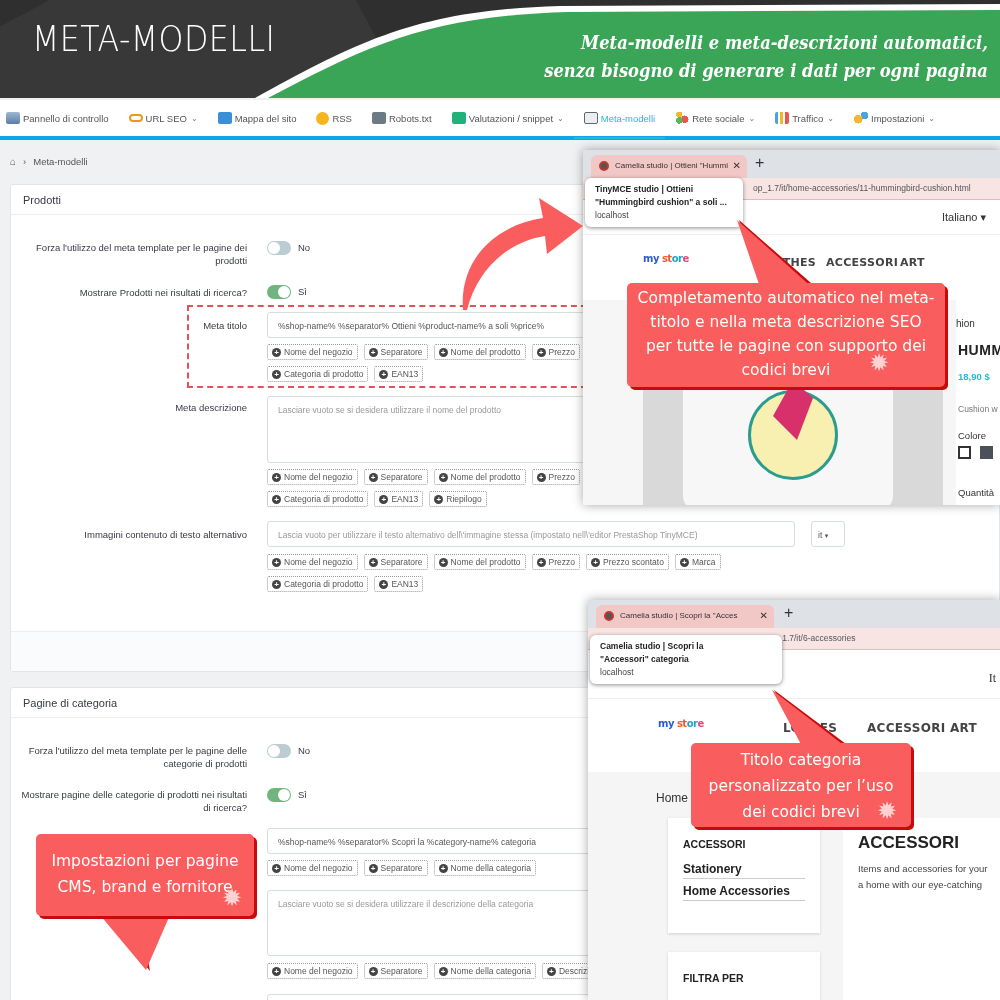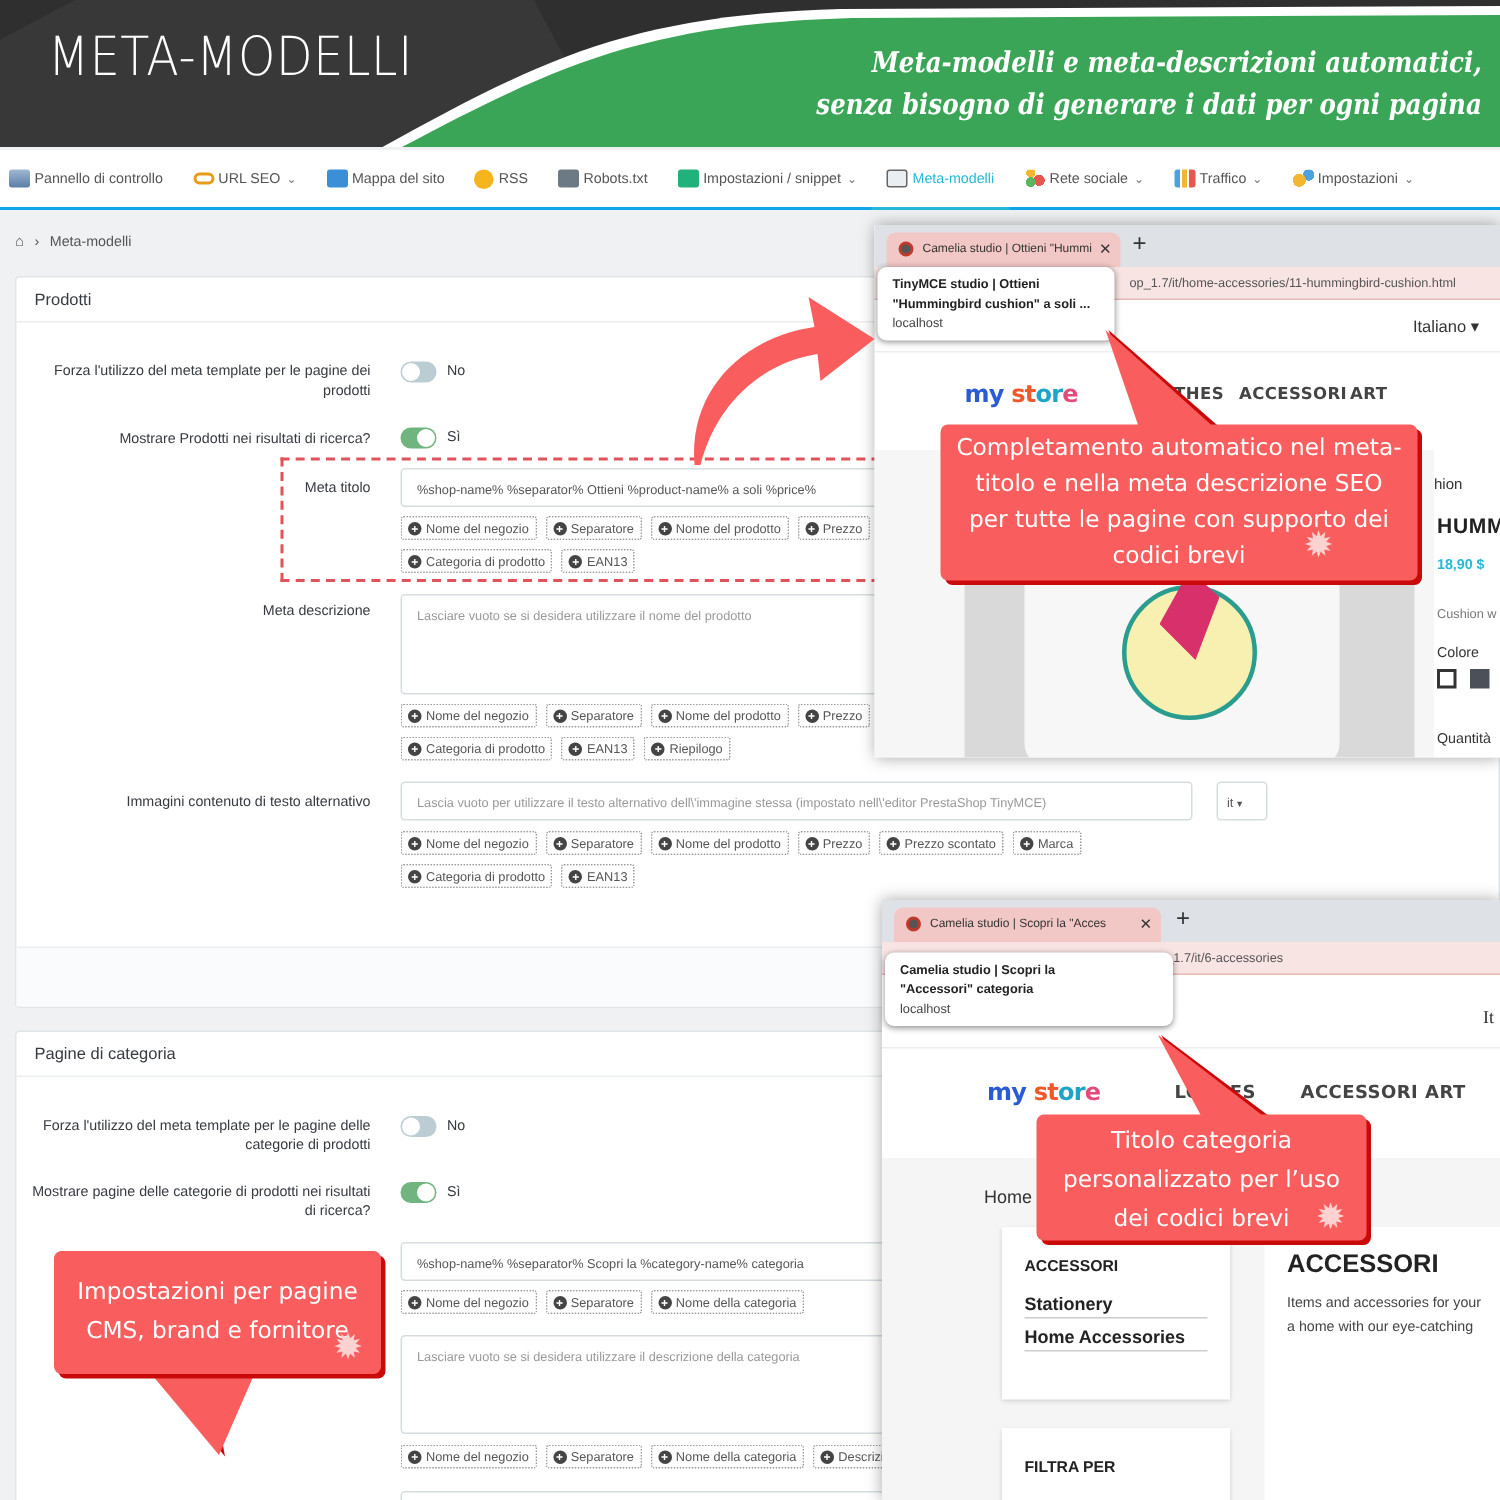--- a/index.html
+++ b/index.html
@@ -4,21 +4,21 @@
 <style>
 *{box-sizing:border-box;margin:0;padding:0}
 body{width:1000px;height:1000px;overflow:hidden;position:relative;background:#eff1f2;font-family:"Liberation Sans",sans-serif;color:#363a41}
 
 .banner{position:absolute;left:0;top:0;width:1000px;height:98px;background:#2f2f2f;overflow:hidden}
 .banner .facet{position:absolute;left:-60px;top:-40px;width:420px;height:200px;background:#383838;transform:rotate(-28deg)}
 .banner .green{position:absolute;left:0;top:0;width:1000px;height:98px}
 .banner-title{position:absolute;left:32px;top:18px;font-size:36px;color:#fff;font-family:"DejaVu Sans",sans-serif;font-weight:300;letter-spacing:0.5px;transform:scaleX(0.88);transform-origin:left}
 .banner-sub{position:absolute;right:12px;top:28px;text-align:right;font-family:"DejaVu Serif",serif;font-style:italic;font-weight:bold;font-size:19px;line-height:28px;color:#fff;transform:scaleX(0.86);transform-origin:right}
 
-.nav{position:absolute;left:0;top:100px;width:1000px;height:40px;background:#fff;border-bottom:2px solid #0ea5e9;display:flex;align-items:center;padding-left:6px}
+.nav{position:absolute;left:0;top:100px;width:1000px;height:40px;background:#fff;border-bottom:4px solid #0ea5e9;display:flex;align-items:center;padding-left:6px}
 .nav-item{display:flex;align-items:center;font-size:9.5px;color:#555;margin-right:20px;height:40px;position:relative;white-space:nowrap}
 .nav-item .ic{width:14px;height:12px;margin-right:3px;display:inline-block;border-radius:2px}
 .nav-item.active{color:#25b9d7}
 .nav-item.active:after{content:"";position:absolute;left:-10px;right:-10px;bottom:-1px;height:2px;background:#25b9d7}
 .chev{font-size:8px;margin-left:4px;color:#777}
 
 .crumb{position:absolute;left:10px;top:156px;font-size:9.5px;color:#555;display:flex;align-items:center;gap:7px}
 
 .panel{position:absolute;left:10px;width:990px;background:#fff;border:1px solid #e2e5e7;border-radius:3px}
 .panel-head{height:30px;border-bottom:1px solid #eceeef;font-size:11px;padding:9px 12px;color:#363a41}
@@ -41,21 +41,21 @@
 
 .browser{position:absolute;background:#fff;box-shadow:0 0 10px rgba(0,0,0,0.35);overflow:hidden}
 .tabbar{position:absolute;left:0;top:0;right:0;height:28px;background:#dee1e6}
 .btab{position:absolute;left:8px;top:5px;width:156px;height:23px;background:#f2c8c6;border-radius:6px 6px 0 0;font-size:8px;color:#333;padding:6px 0 0 24px;white-space:nowrap;overflow:hidden}
 .btab .fav{position:absolute;left:8px;top:6px;width:10px;height:10px;border-radius:50%;background:#555;border:2px solid #c0392b}
 .btab .x{position:absolute;right:6px;top:5px;font-size:10px;color:#333}
 .newtab{position:absolute;left:172px;top:4px;font-size:16px;color:#333}
 .addr{position:absolute;left:0;right:0;top:28px;height:22px;background:#f7e4e3;border-bottom:1px solid #e8b8b6;font-size:8.5px;color:#555;padding:5px 0 0 170px;white-space:nowrap}
 .hovercard{position:absolute;background:#fff;border-radius:6px;box-shadow:0 1px 4px rgba(0,0,0,0.45);font-size:8.5px;line-height:13px;padding:5px 10px;color:#222;z-index:5}
 .hovercard .host{color:#444}
-.logo{position:absolute;font-weight:bold;font-size:16px;font-family:"DejaVu Sans",sans-serif;letter-spacing:-0.5px}
+.logo{position:absolute;font-weight:bold;font-size:10px;font-family:"DejaVu Sans",sans-serif;letter-spacing:-0.5px}
 .menu{position:absolute;font-size:11px;color:#444;font-weight:bold;letter-spacing:0.3px;font-family:"DejaVu Sans",sans-serif}
 
 .callout{position:absolute;background:#f95d5d;color:#fff;text-align:center;font-family:"DejaVu Sans",sans-serif;border-radius:5px;box-shadow:3px 3px 0 #c90a0a;z-index:8}
 .star{position:absolute;color:#ffd2d2;font-size:24px;line-height:24px}
 svg.abs{position:absolute;z-index:7}
 </style>
 </head>
 <body>
 
 <div class="banner">
@@ -88,21 +88,21 @@
   <div class="nav-item">
       <span class="ic" style="background:#f6b41d;border-radius:50%;width:13px;height:13px"></span>
       <span>RSS</span>
     </div>
   <div class="nav-item">
       <span class="ic" style="background:#6c7a86"></span>
       <span>Robots.txt</span>
     </div>
   <div class="nav-item">
       <span class="ic" style="background:#20b27a"></span>
-      <span>Impostazioni / snippet</span>
+      <span>Valutazioni / snippet</span>
       <span class="chev">⌄</span>
     </div>
   <div class="nav-item active">
       <span class="ic" style="border:1.5px solid #666;background:#e9eef2"></span>
       <span>Meta-modelli</span>
     </div>
   <div class="nav-item">
       <span class="ic" style="background:radial-gradient(circle at 30% 70%,#5bb55b 25%,transparent 26%),radial-gradient(circle at 70% 60%,#e8564f 30%,transparent 31%),radial-gradient(circle at 30% 20%,#f2b630 22%,transparent 23%)"></span>
       <span>Rete sociale</span>
       <span class="chev">⌄</span>

